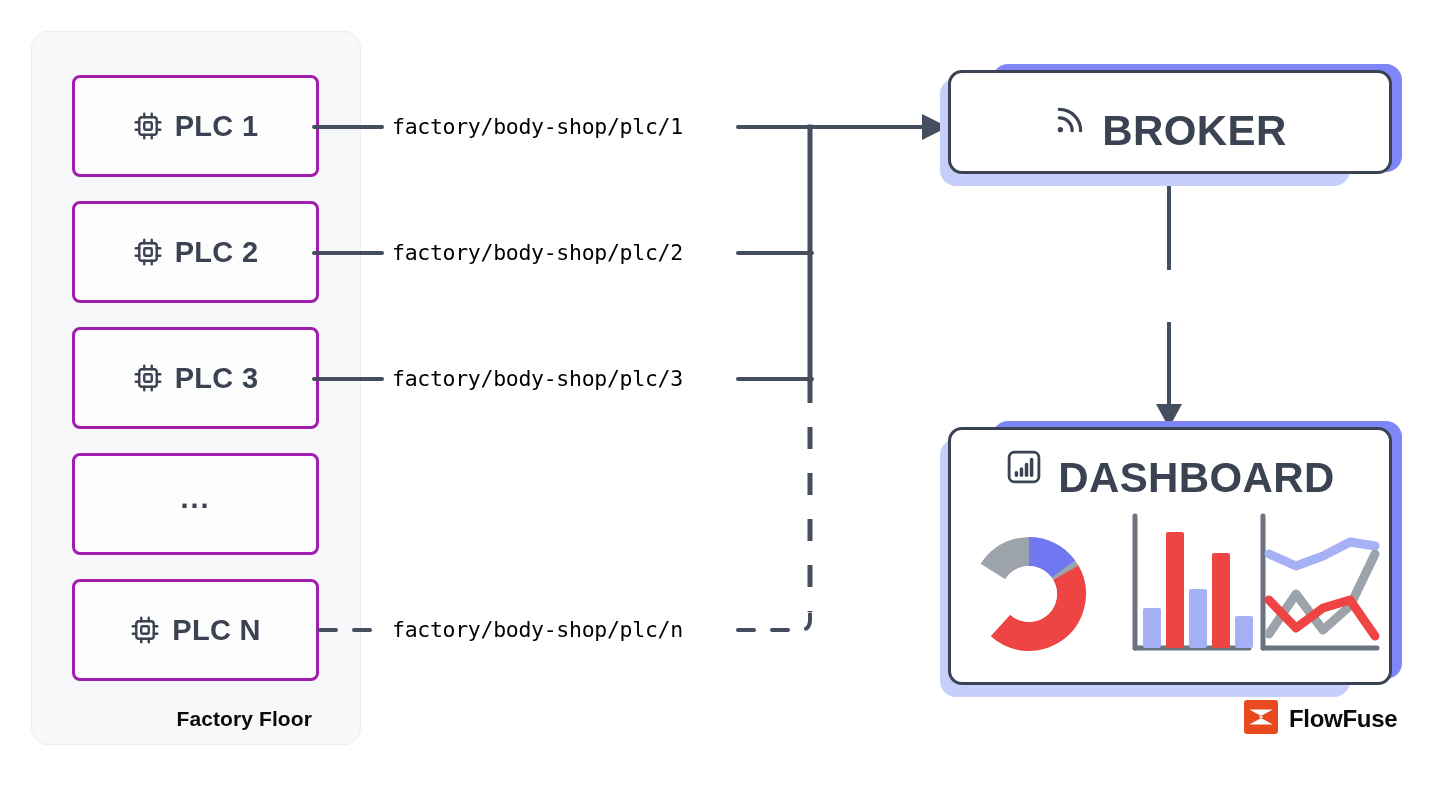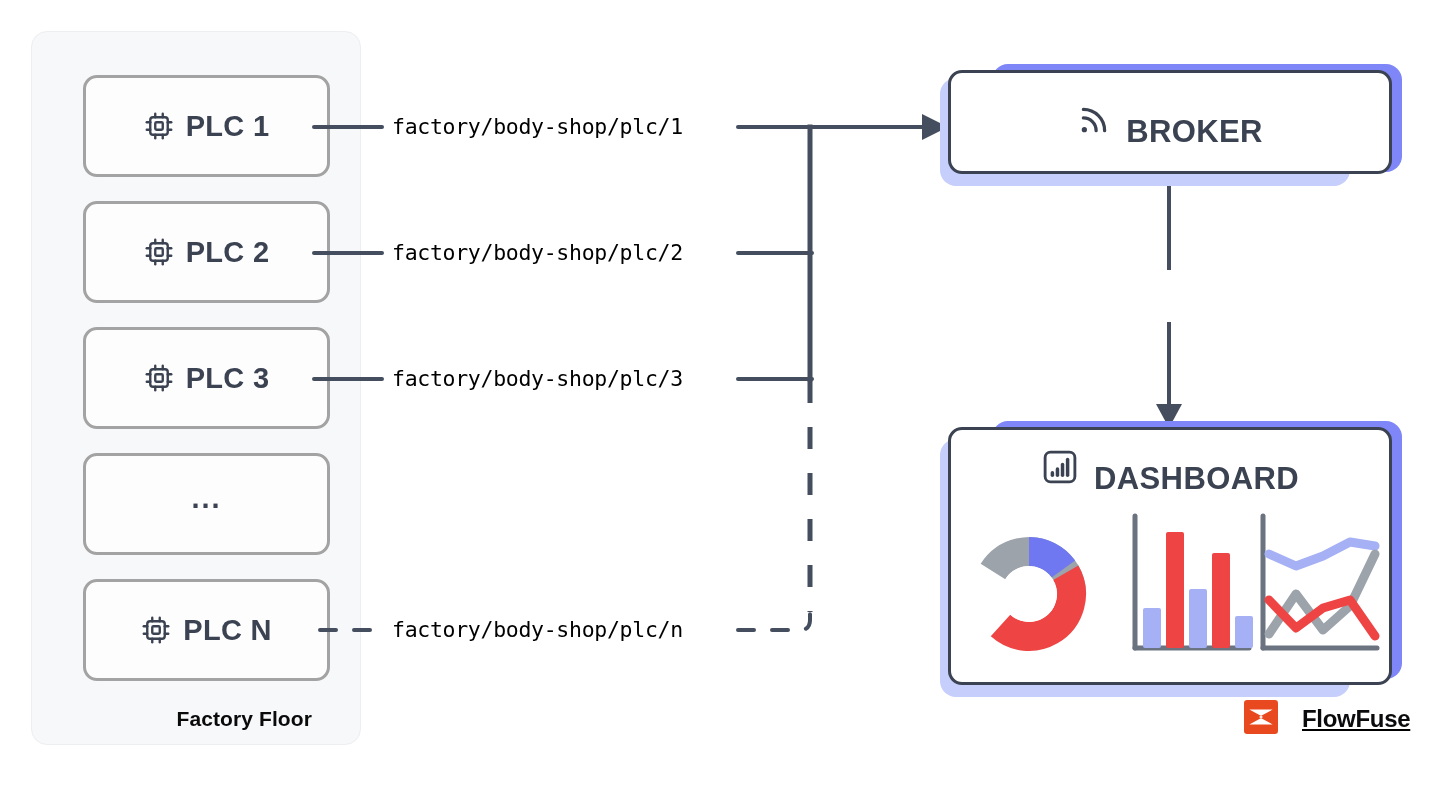--- a/index.html
+++ b/index.html
@@ -28,26 +28,26 @@
     height: 714px;
     background: #f7f8fa;
     border: 1px solid #eceef2;
     border-radius: 16px;
     box-sizing: border-box;
   }
 
   
   .plc {
     position: absolute;
-    left: 83px;
+    left: 72px;
     width: 247px;
     height: 102px;
     background: #fdfdfe;
-    border: 3px solid #a3a3a3;
-    border-radius: 14px;
+    border: 3px solid #a21caf;
+    border-radius: 8px;
     box-sizing: border-box;
     display: flex;
     align-items: center;
     justify-content: center;
     gap: 12px;
   }
   .plc-label {
     font-size: 29px;
     font-weight: bold;
     color: #3b4251;
@@ -126,37 +126,36 @@
     box-sizing: border-box;
   }
 
   .node-title {
     display: flex;
     align-items: center;
     justify-content: center;
     gap: 15px;
   }
   .node-title-text {
-    font-size: 31px;
+    font-size: 42px;
     font-weight: bold;
     color: #3b4251;
     letter-spacing: 0.4px;
     line-height: 1;
     margin-top: 18px;
   }
 
   
   .flowfuse {
     position: absolute;
     left: 1244px;
     top: 700px;
     display: flex;
     align-items: center;
-    gap: 24px;
-    text-decoration: underline;
+    gap: 11px;
   }
   .flowfuse-name {
     font-size: 24px;
     font-weight: bold;
     color: #0b0b0d;
     letter-spacing: -0.3px;
     line-height: 1;
   }
 </style>
 </head>

